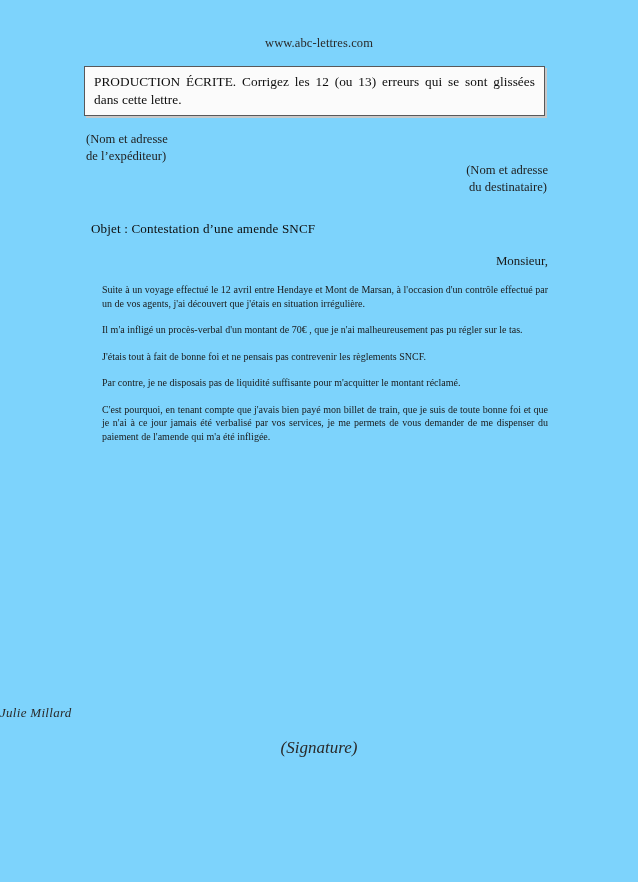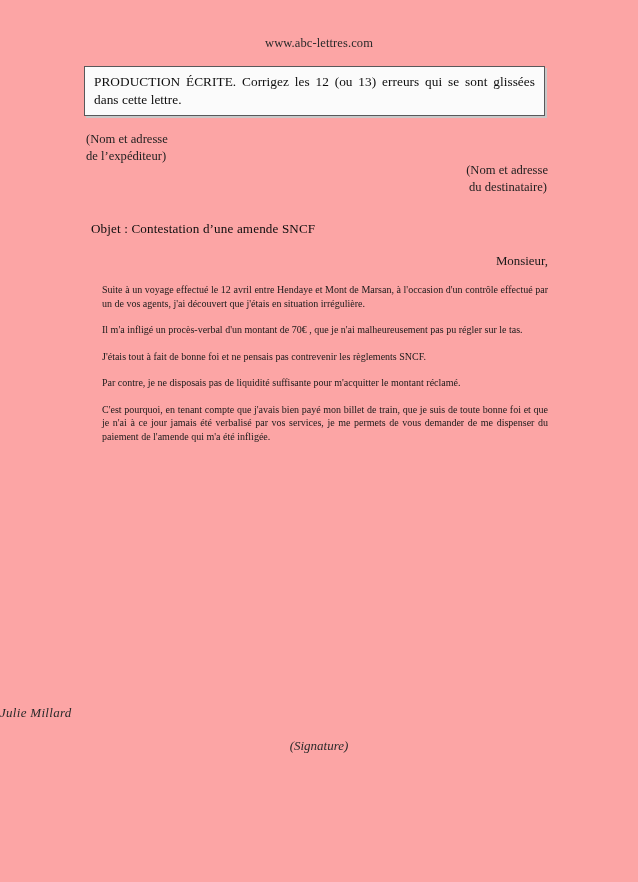--- a/index.html
+++ b/index.html
@@ -12,21 +12,21 @@
     height: 882px;
     font-family: "Liberation Serif", "DejaVu Serif", serif;
     color: #1a1a1a;
     position: relative;
     overflow: hidden;
   }
 
   .page {
     position: absolute;
     inset: 0;
-    background: #fca5a5;
+    background: #7dd3fc;
   }
 
   
   .site-url {
     position: absolute;
     top: 36px;
     left: 0;
     width: 638px;
     text-align: center;
     font-size: 12.5px;
@@ -129,21 +129,21 @@
     color: #2a2a2a;
   }
   .signature-label {
     position: absolute;
     top: 738px;
     left: 0;
     width: 638px;
     text-align: center;
     font-family: "Liberation Serif", "DejaVu Serif", serif;
     font-style: italic;
-    font-size: 13px;
+    font-size: 17px;
     color: #2a2a2a;
   }
 </style>
 </head>
 <body>
 
 <div class="page">
 
   <div class="site-url">www.abc-lettres.com</div>
 

